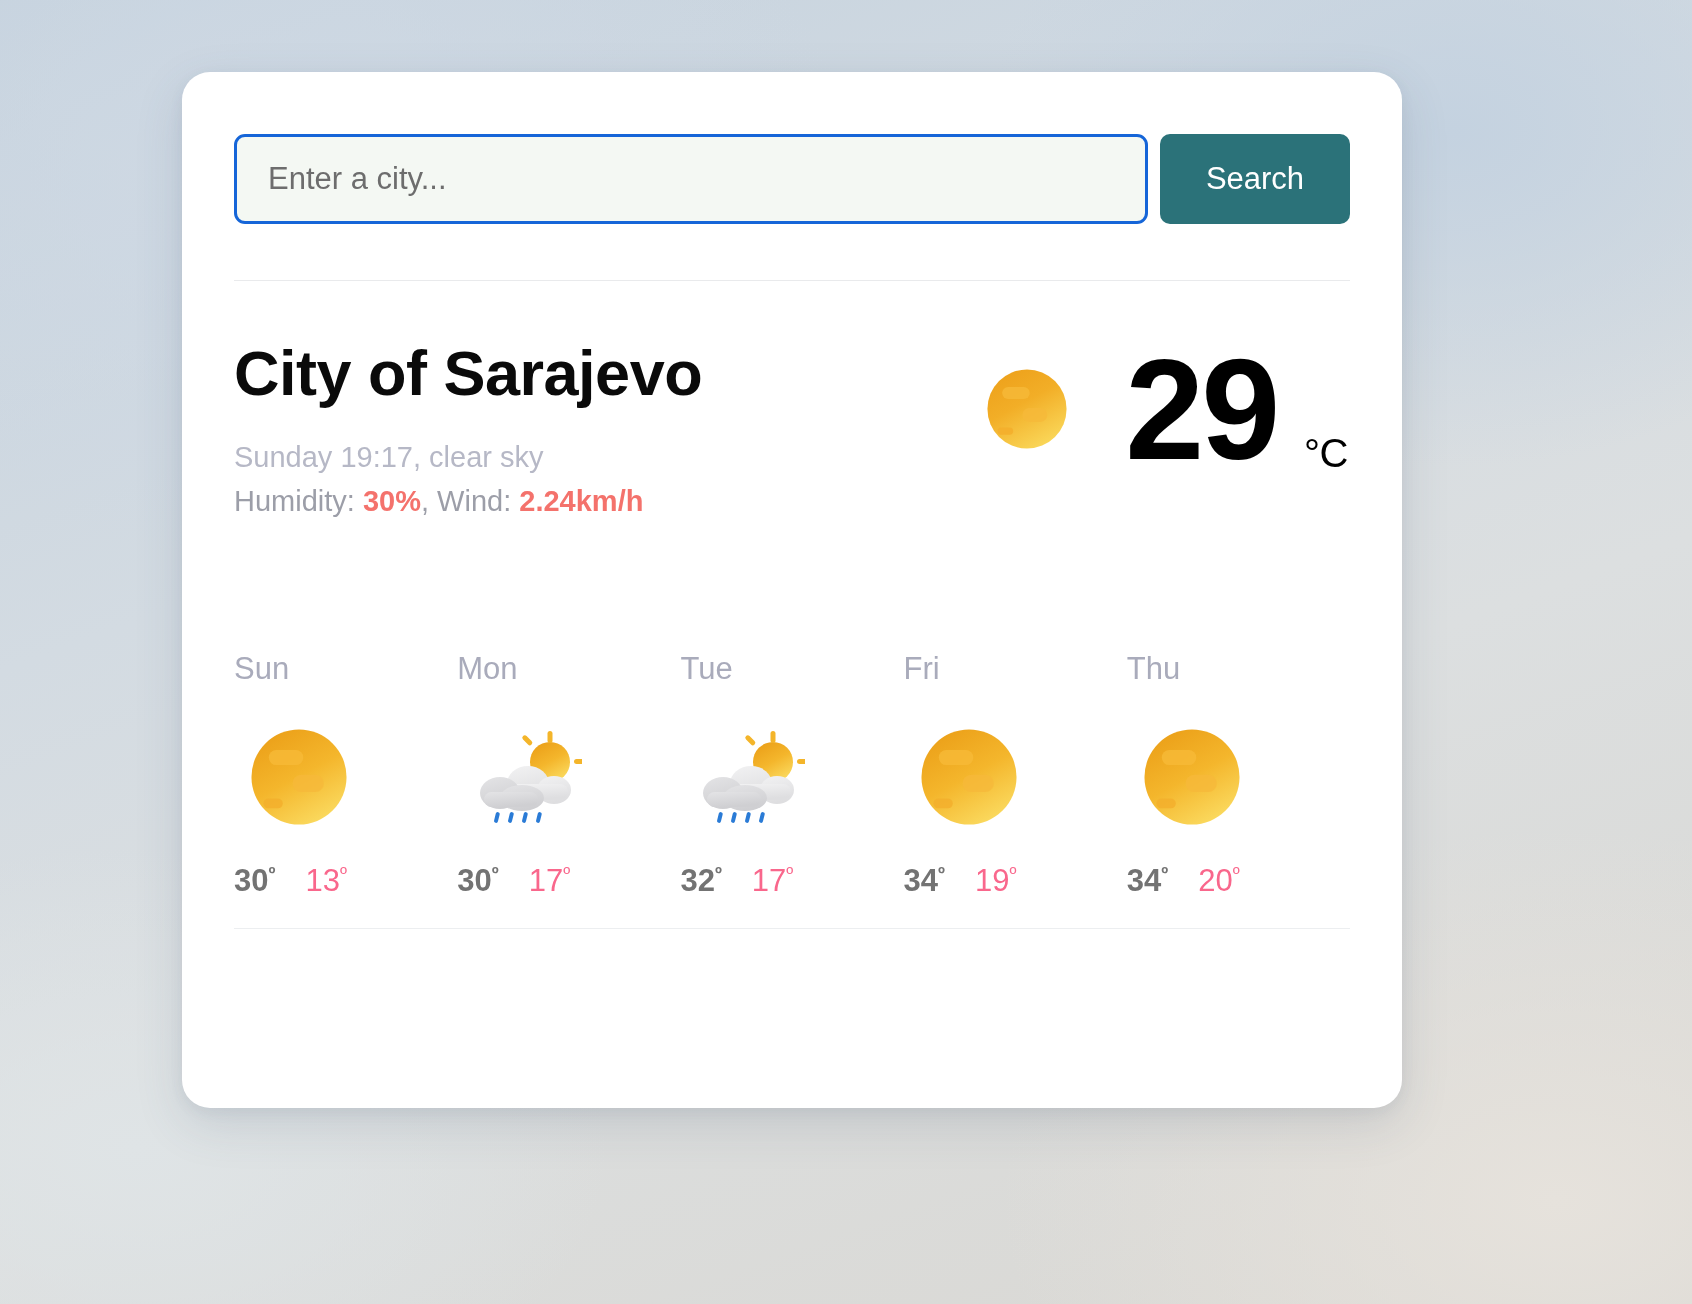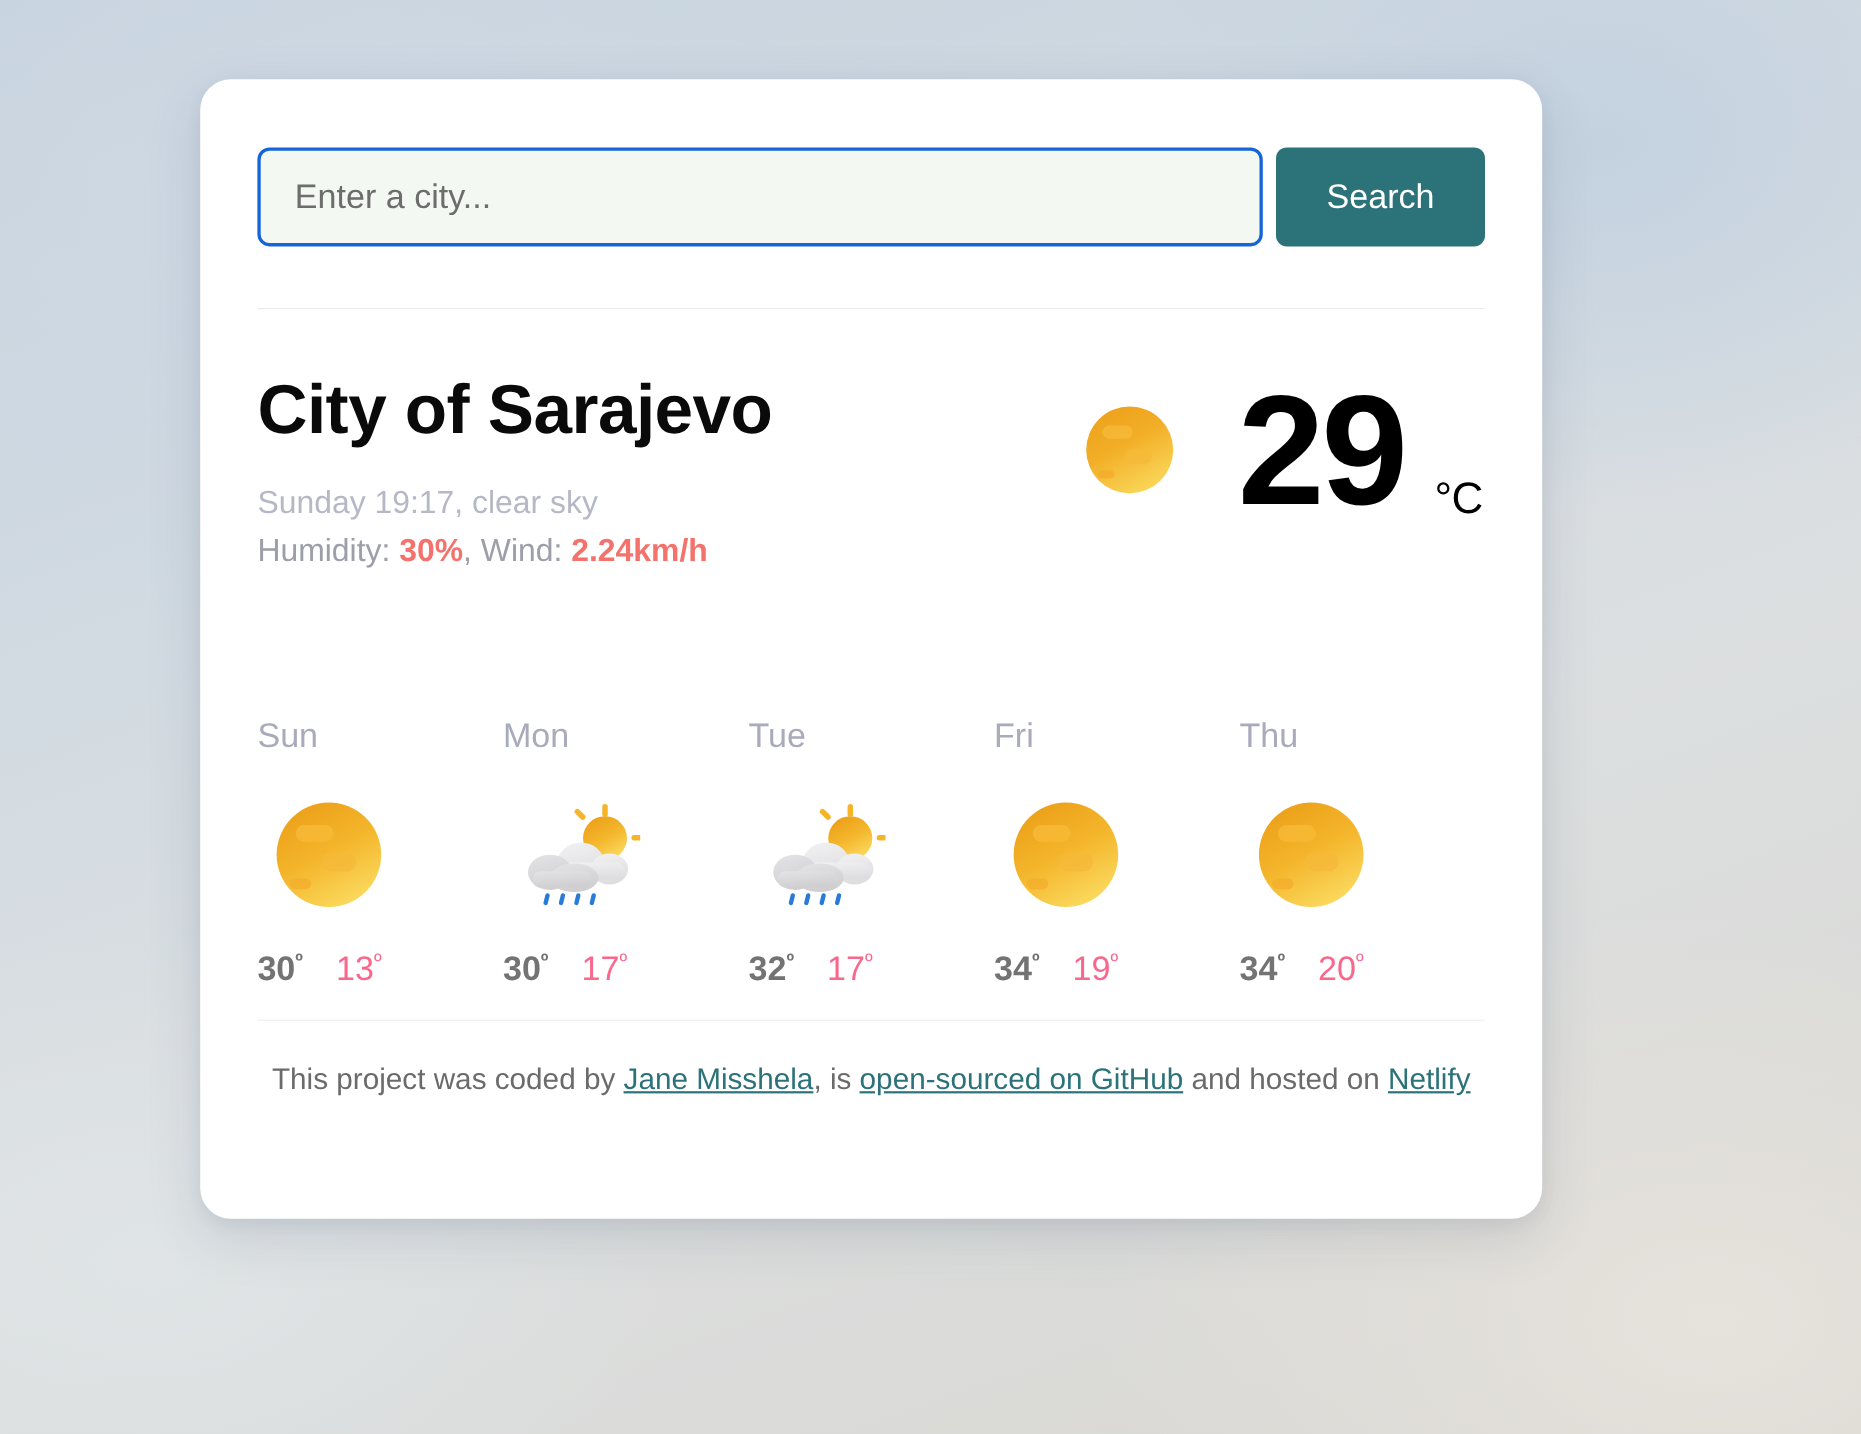--- a/index.html
+++ b/index.html
@@ -371,17 +371,14 @@
       <div class="fc-temps">
         <span class="fc-max"><span>34</span><span class="deg">º</span></span>
         <span class="fc-min"><span>20</span><span class="deg">º</span></span>
       </div>
     </div>
 
   </div>
 
   <div class="divider-bottom"></div>
 
-  <div class="footer">
-    <span>This project was coded by </span><a href="#">Jane Misshela</a><span>, is </span><a href="#">open-sourced on GitHub</a><span> and hosted on </span><a href="#">Netlify</a>
-  </div>
 
 </div>
 
 </body></html>

